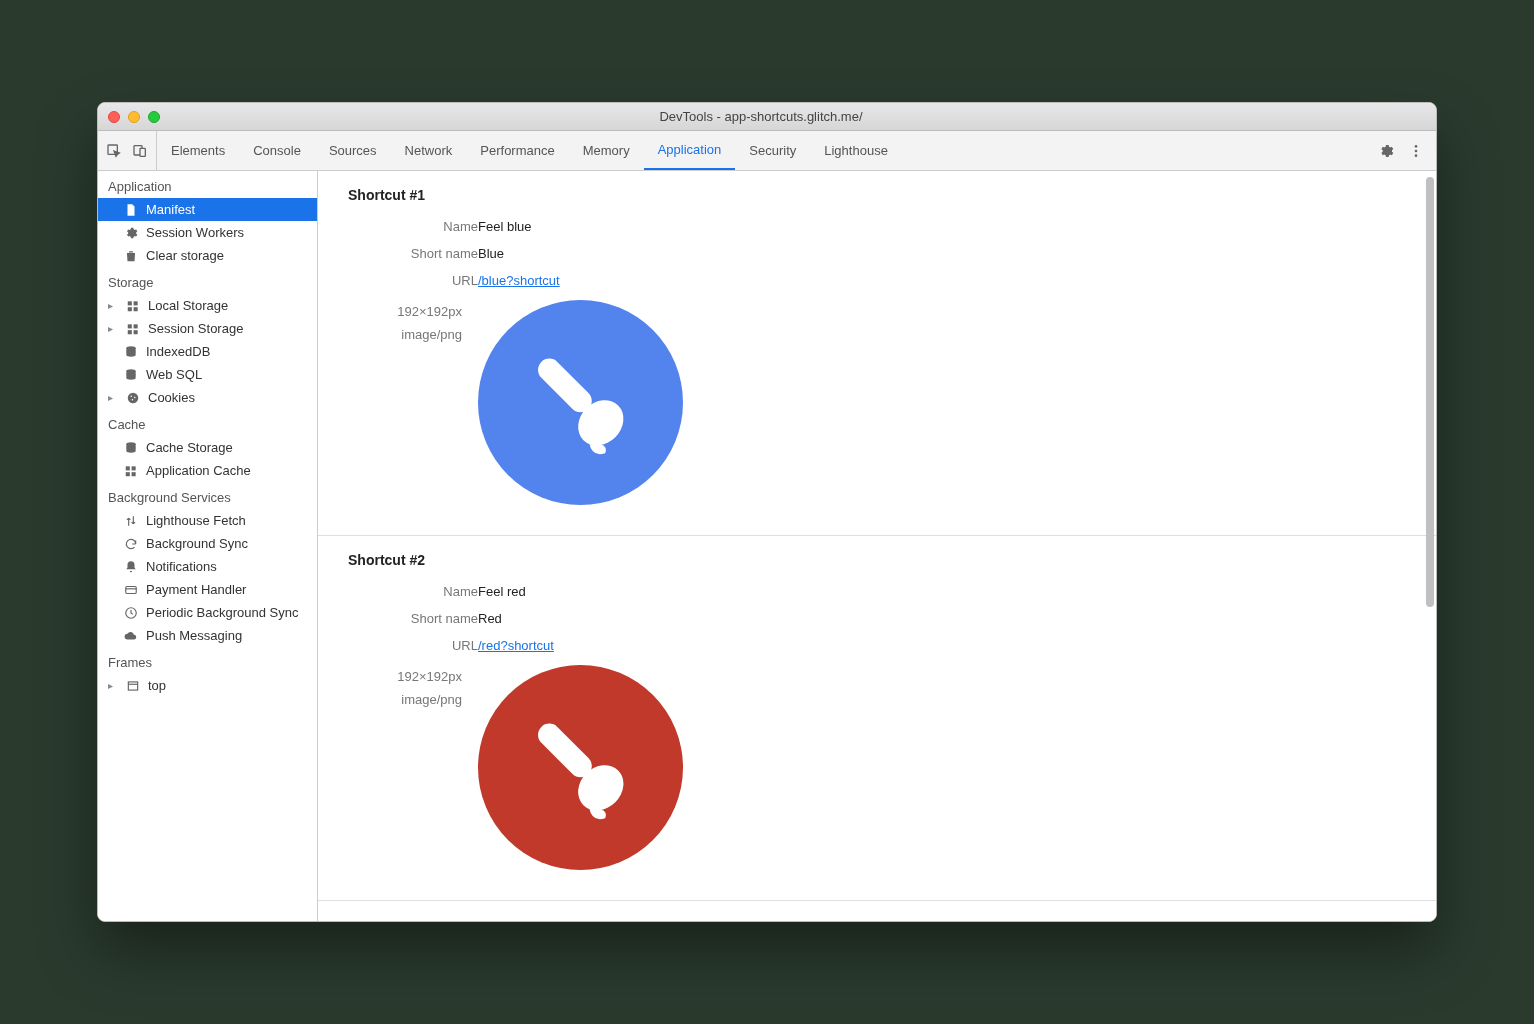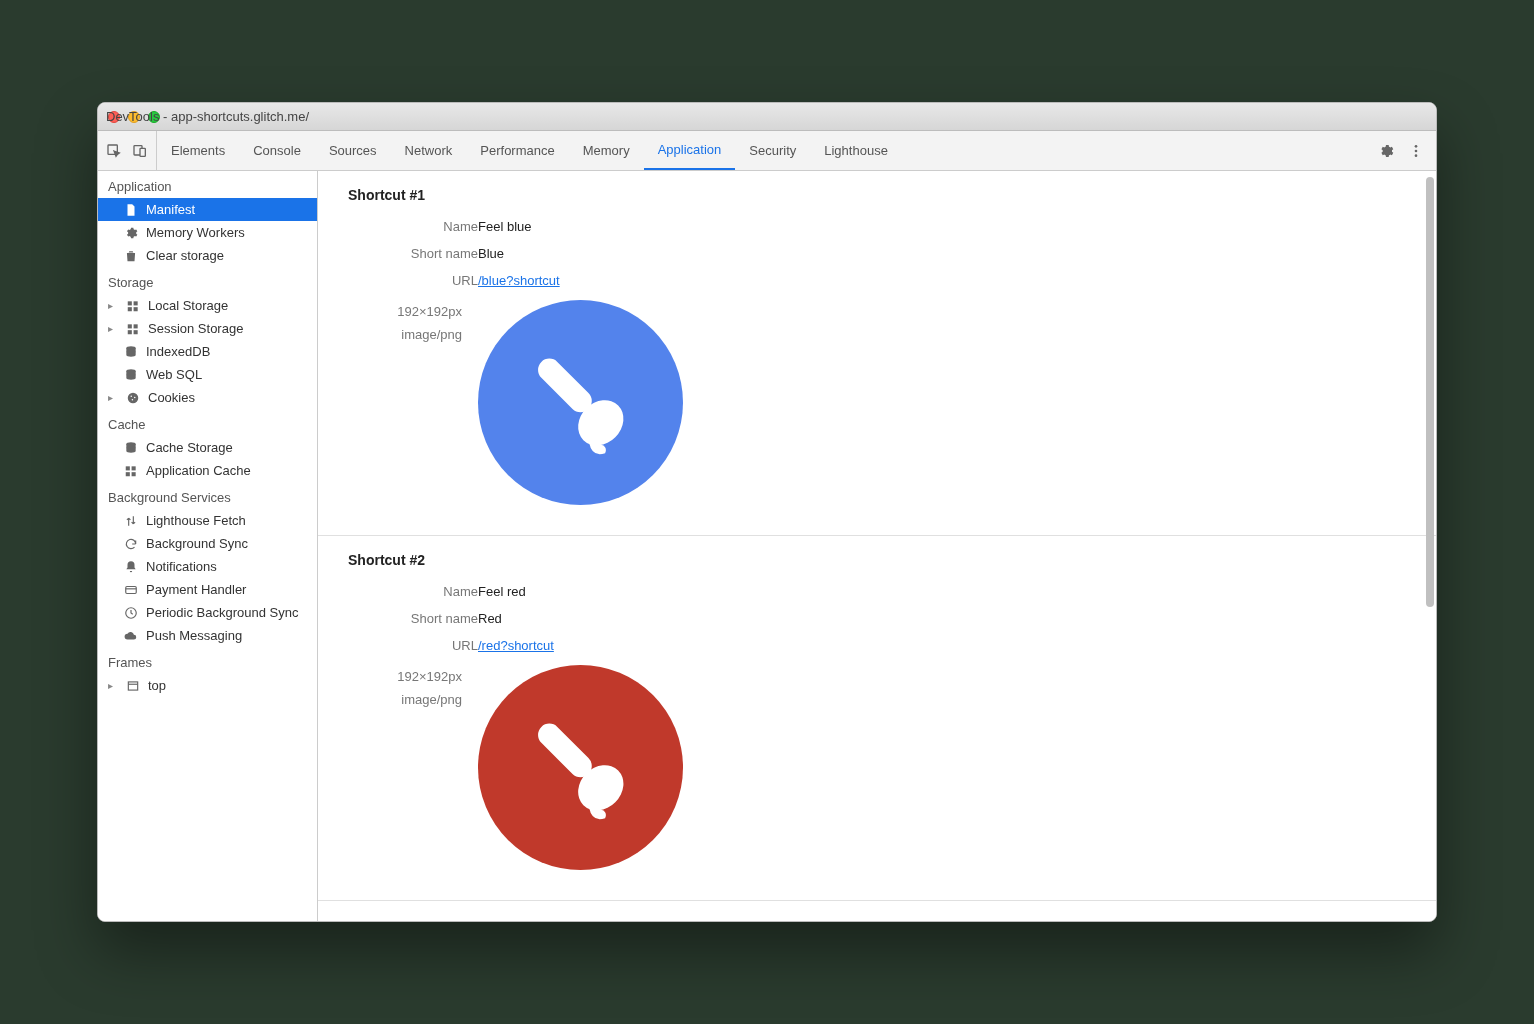--- a/index.html
+++ b/index.html
@@ -4,21 +4,21 @@
 <style>
 * { margin: 0; padding: 0; box-sizing: border-box; font-family: -apple-system, BlinkMacSystemFont, "Segoe UI", Helvetica, Arial, sans-serif; }
 body { background: #2a3b2e; display: flex; align-items: center; justify-content: center; min-height: 100vh; padding: 40px; }
 .macwin { width: 1340px; height: 820px; background: #fff; border-radius: 8px; box-shadow: 0 30px 60px rgba(0,0,0,0.4); overflow: hidden; display: flex; flex-direction: column; border: 1px solid #bbb; }
 .titlebar { height: 28px; background: linear-gradient(#e8e8e8,#d6d6d6); display: flex; align-items: center; padding: 0 10px; position: relative; border-bottom: 1px solid #bcbcbc; }
 .traffic { display: flex; gap: 8px; }
 .dot { width: 12px; height: 12px; border-radius: 50%; }
 .dot.r { background:#ff5f57; border:1px solid #e1483f; }
 .dot.y { background:#febc2e; border:1px solid #dfa023; }
 .dot.g { background:#28c840; border:1px solid #1aab29; }
-.title { position:absolute; left:0; right:12px; font-size:13px; color:#444; pointer-events:none;margin-left:8px; }
+.title { position:absolute; left:0; right:12px; text-align:center; font-size:13px; color:#444; pointer-events:none; }
 .toolbar { height: 40px; background:#f3f3f3; border-bottom:1px solid #ccc; display:flex; align-items:center; font-size:13px; color:#555; }
 .tb-left { display:flex; align-items:center; padding:0 8px; gap:10px; border-right:1px solid #ccc; height:100%; }
 .tb-icon { width:16px; height:16px; color:#666; }
 .tabs { display:flex; height:100%; }
 .tab { padding:0 14px; display:flex; align-items:center; cursor:pointer; height:100%; }
 .tab.active { color:#1a73e8; border-bottom:2px solid #1a73e8; }
 .tb-right { margin-left:auto; display:flex; align-items:center; gap:14px; padding:0 12px; color:#666; }
 .body { flex:1; display:flex; overflow:hidden; }
 .sidebar { width:220px; border-right:1px solid #ccc; overflow-y:auto; font-size:13px; background:#fff; }
 .sb-sec { padding:8px 10px 4px 10px; color:#555; }
@@ -98,21 +98,21 @@
             </svg>
           </span>
           <span>Manifest</span>
         </div>
         <div class="sb-item">
           <span class="sbi">
             <svg viewBox="0 0 24 24" fill="currentColor">
               <path d="M12 8a4 4 0 100 8 4 4 0 000-8zm9 4c0-.4 0-.8-.1-1.2l2-1.6-2-3.4-2.4 1a7 7 0 00-2-1.2L16 3h-4l-.5 2.6a7 7 0 00-2 1.2l-2.4-1-2 3.4 2 1.6A7 7 0 007 12c0 .4 0 .8.1 1.2l-2 1.6 2 3.4 2.4-1c.6.5 1.3.9 2 1.2L12 21h4l.5-2.6c.7-.3 1.4-.7 2-1.2l2.4 1 2-3.4-2-1.6c.1-.4.1-.8.1-1.2z"></path>
             </svg>
           </span>
-          <span>Memory Workers</span>
+          <span>Session Workers</span>
         </div>
         <div class="sb-item">
           <span class="sbi">
             <svg viewBox="0 0 24 24" fill="currentColor">
               <path d="M5 7h14l-1 14H6zM9 4h6l1 2H8z"></path>
             </svg>
           </span>
           <span>Clear storage</span>
         </div>
         <div class="sb-sec">Storage</div>

